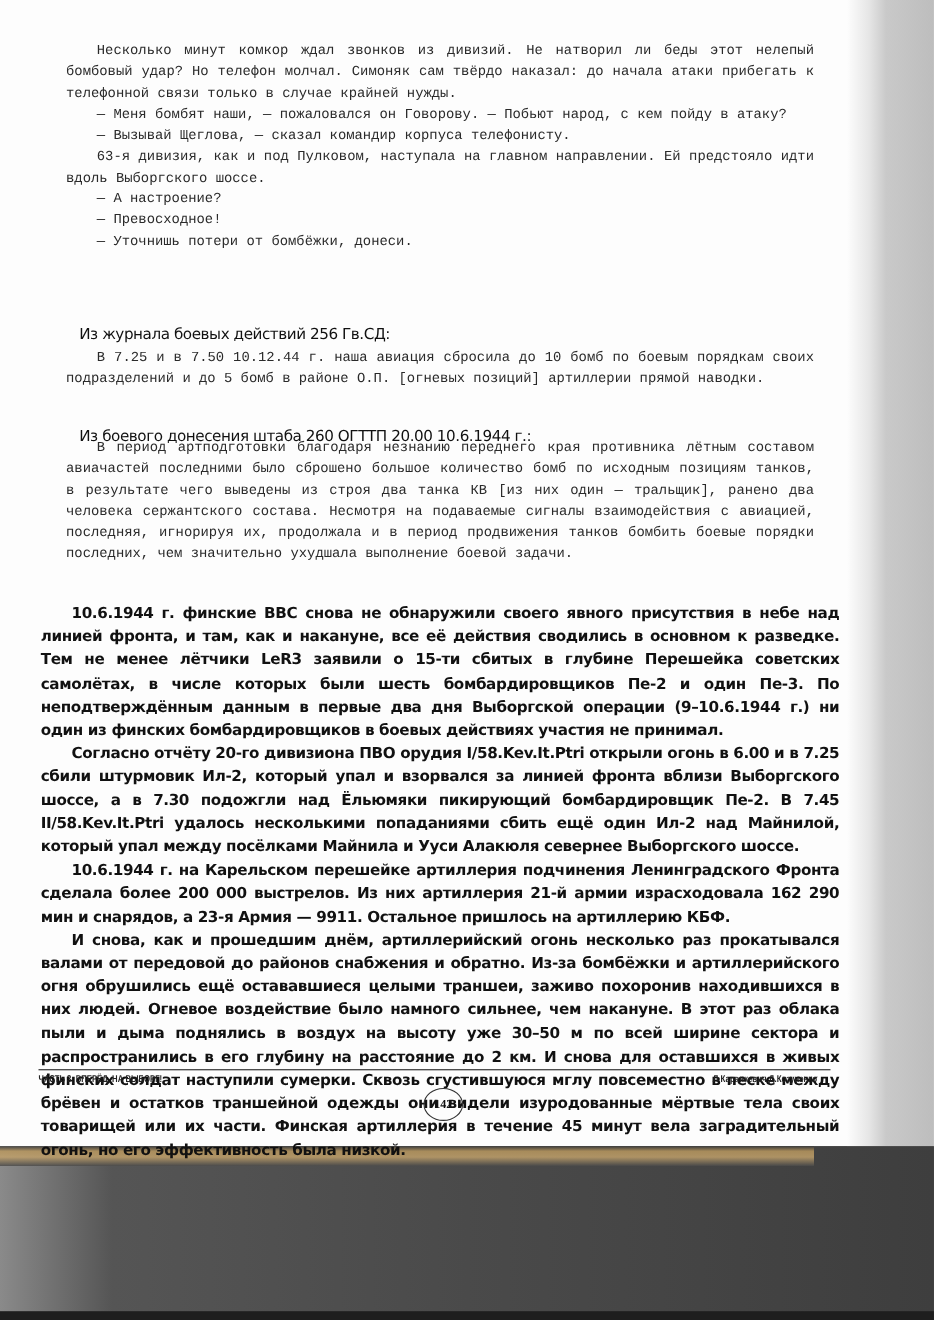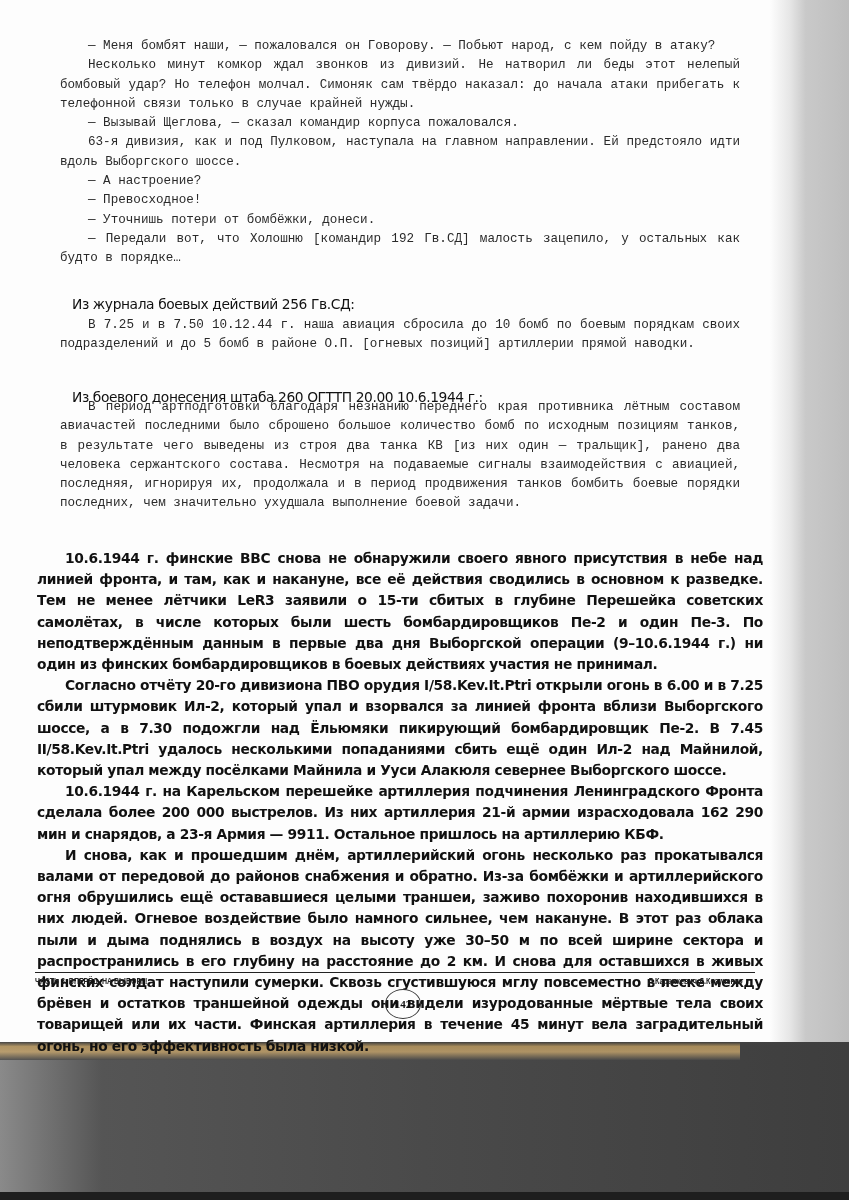--- a/index.html
+++ b/index.html
@@ -33,28 +33,27 @@
 </head>
 <body>
 
 <div class="page"></div>
 <div class="right-shadow"></div>
 <div class="bottom-dark"></div>
 <div class="bottom-edge"></div>
 <div class="bottom-band"></div>
 
 <div class="block mono just" style="top:37px;">
+  <p class="ind">Несколько минут комкор ждал звонков из дивизий. Не натворил ли беды этот нелепый бомбовый удар? Но телефон молчал. Симоняк сам твёрдо наказал: до начала атаки прибегать к телефонной связи только в случае крайней нужды.</p>
   <p class="ind">— Меня бомбят наши, — пожаловался он Говорову. — Побьют народ, с кем пойду в атаку?</p>
-  <p class="ind">Несколько минут комкор ждал звонков из дивизий. Не натворил ли беды этот нелепый бомбовый удар? Но телефон молчал. Симоняк сам твёрдо наказал: до начала атаки прибегать к телефонной связи только в случае крайней нужды.</p>
-  <p class="ind">— Вызывай Щеглова, — сказал командир корпуса пожаловался.</p>
+  <p class="ind">— Вызывай Щеглова, — сказал командир корпуса телефонисту.</p>
   <p class="ind">63-я дивизия, как и под Пулковом, наступала на главном направлении. Ей предстояло идти вдоль Выборгского шоссе.</p>
   <p class="ind">— А настроение?</p>
   <p class="ind">— Превосходное!</p>
   <p class="ind">— Уточнишь потери от бомбёжки, донеси.</p>
-  <p class="ind">— Передали вот, что Холошню [командир 192 Гв.СД] малость зацепило, у остальных как будто в порядке…</p>
 </div>
 
 <div class="heading" style="top:296px;">Из журнала боевых действий 256 Гв.СД:</div>
 <div class="block mono just" style="top:316px;">
   <p class="ind">В 7.25 и в 7.50 10.12.44 г. наша авиация сбросила до 10 бомб по боевым порядкам своих подразделений и до 5 бомб в районе О.П. [огневых позиций] артиллерии прямой наводки.</p>
 </div>
 
 <div class="heading" style="top:389px;">Из боевого донесения штаба 260 ОГТТП 20.00  10.6.1944 г.:</div>
 <div class="block mono just" style="top:398px;">
   <p class="ind">В период артподготовки благодаря незнанию переднего края противника лётным составом авиачастей последними было сброшено большое количество бомб по исходным позициям танков, в результате чего выведены из строя два танка КВ [из них один — тральщик], ранено два человека сержантского состава. Несмотря на подаваемые сигналы взаимодействия с авиацией, последняя, игнорируя их, продолжала и в период продвижения танков бомбить боевые порядки последних, чем значительно ухудшала выполнение боевой задачи.</p>

